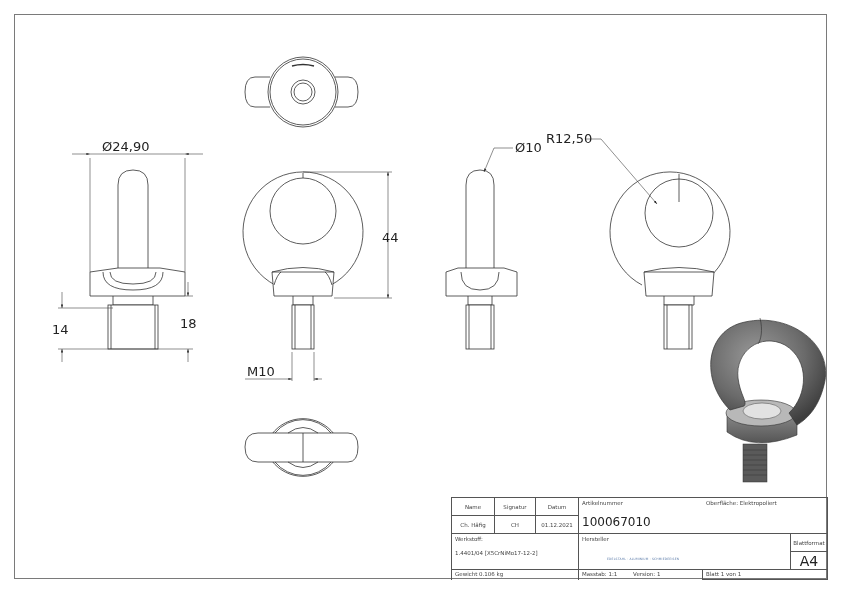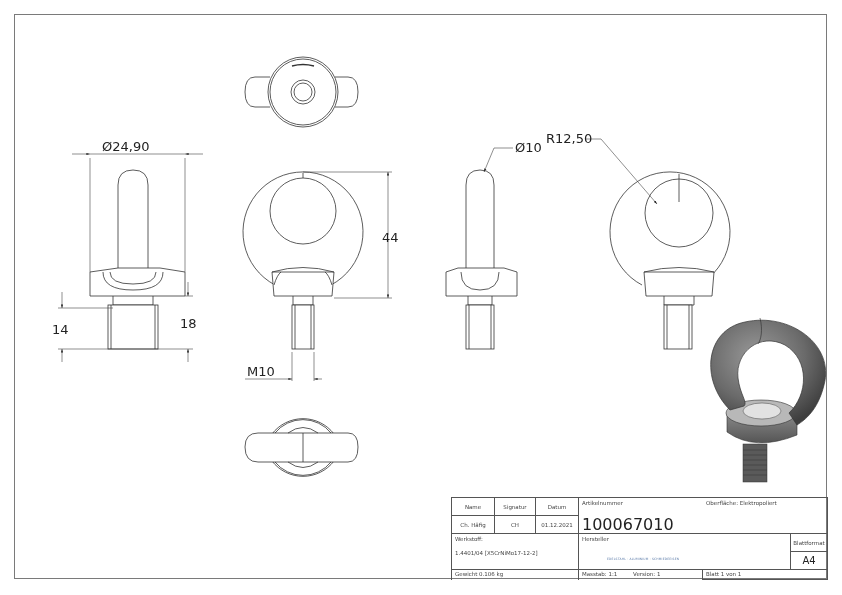--- a/index.html
+++ b/index.html
@@ -9,22 +9,22 @@
   .frame { position: absolute; left: 14px; top: 14px; width: 813px; height: 565px;
            border: 1.5px solid #7a7a7a; box-sizing: border-box; }
   svg.drawing { position: absolute; left: 0; top: 0; }
   .dim { font-family: "DejaVu Sans", sans-serif; font-size: 13px; fill: #222; }
   
   .tb { position: absolute; left: 451px; top: 497px; width: 377px; height: 83px;
         font-size: 5.5px; color: #444; }
   .tb .cell { position: absolute; border-left: 1px solid #555; border-top: 1px solid #555;
               box-sizing: border-box; padding: 2px 3px; overflow: hidden; white-space: nowrap; }
   .tb .center { text-align: center; display: flex; align-items: center; justify-content: center; }
-  .tb .big { font-size: 16px; color: #222; }
-  .tb .fmt { font-size: 10px; color: #222; }
+  .tb .big { font-size: 12px; color: #222; }
+  .tb .fmt { font-size: 14px; color: #222; }
   .tb .logo { position: absolute; left: 44px; top: 2px; display: flex; align-items: center; }
   .tb .logo-word { font-size: 18px; color: #2e4d7a; margin-left: 5px; letter-spacing: 0.3px; }
   .tb .logo-tag { position: absolute; left: 28px; top: 23px; font-size: 3px; color: #5a7aa8; letter-spacing: 0.2px; }
 </style>
 </head>
 <body>
 
 <div id="sheet">
   <div class="frame"></div>
 

